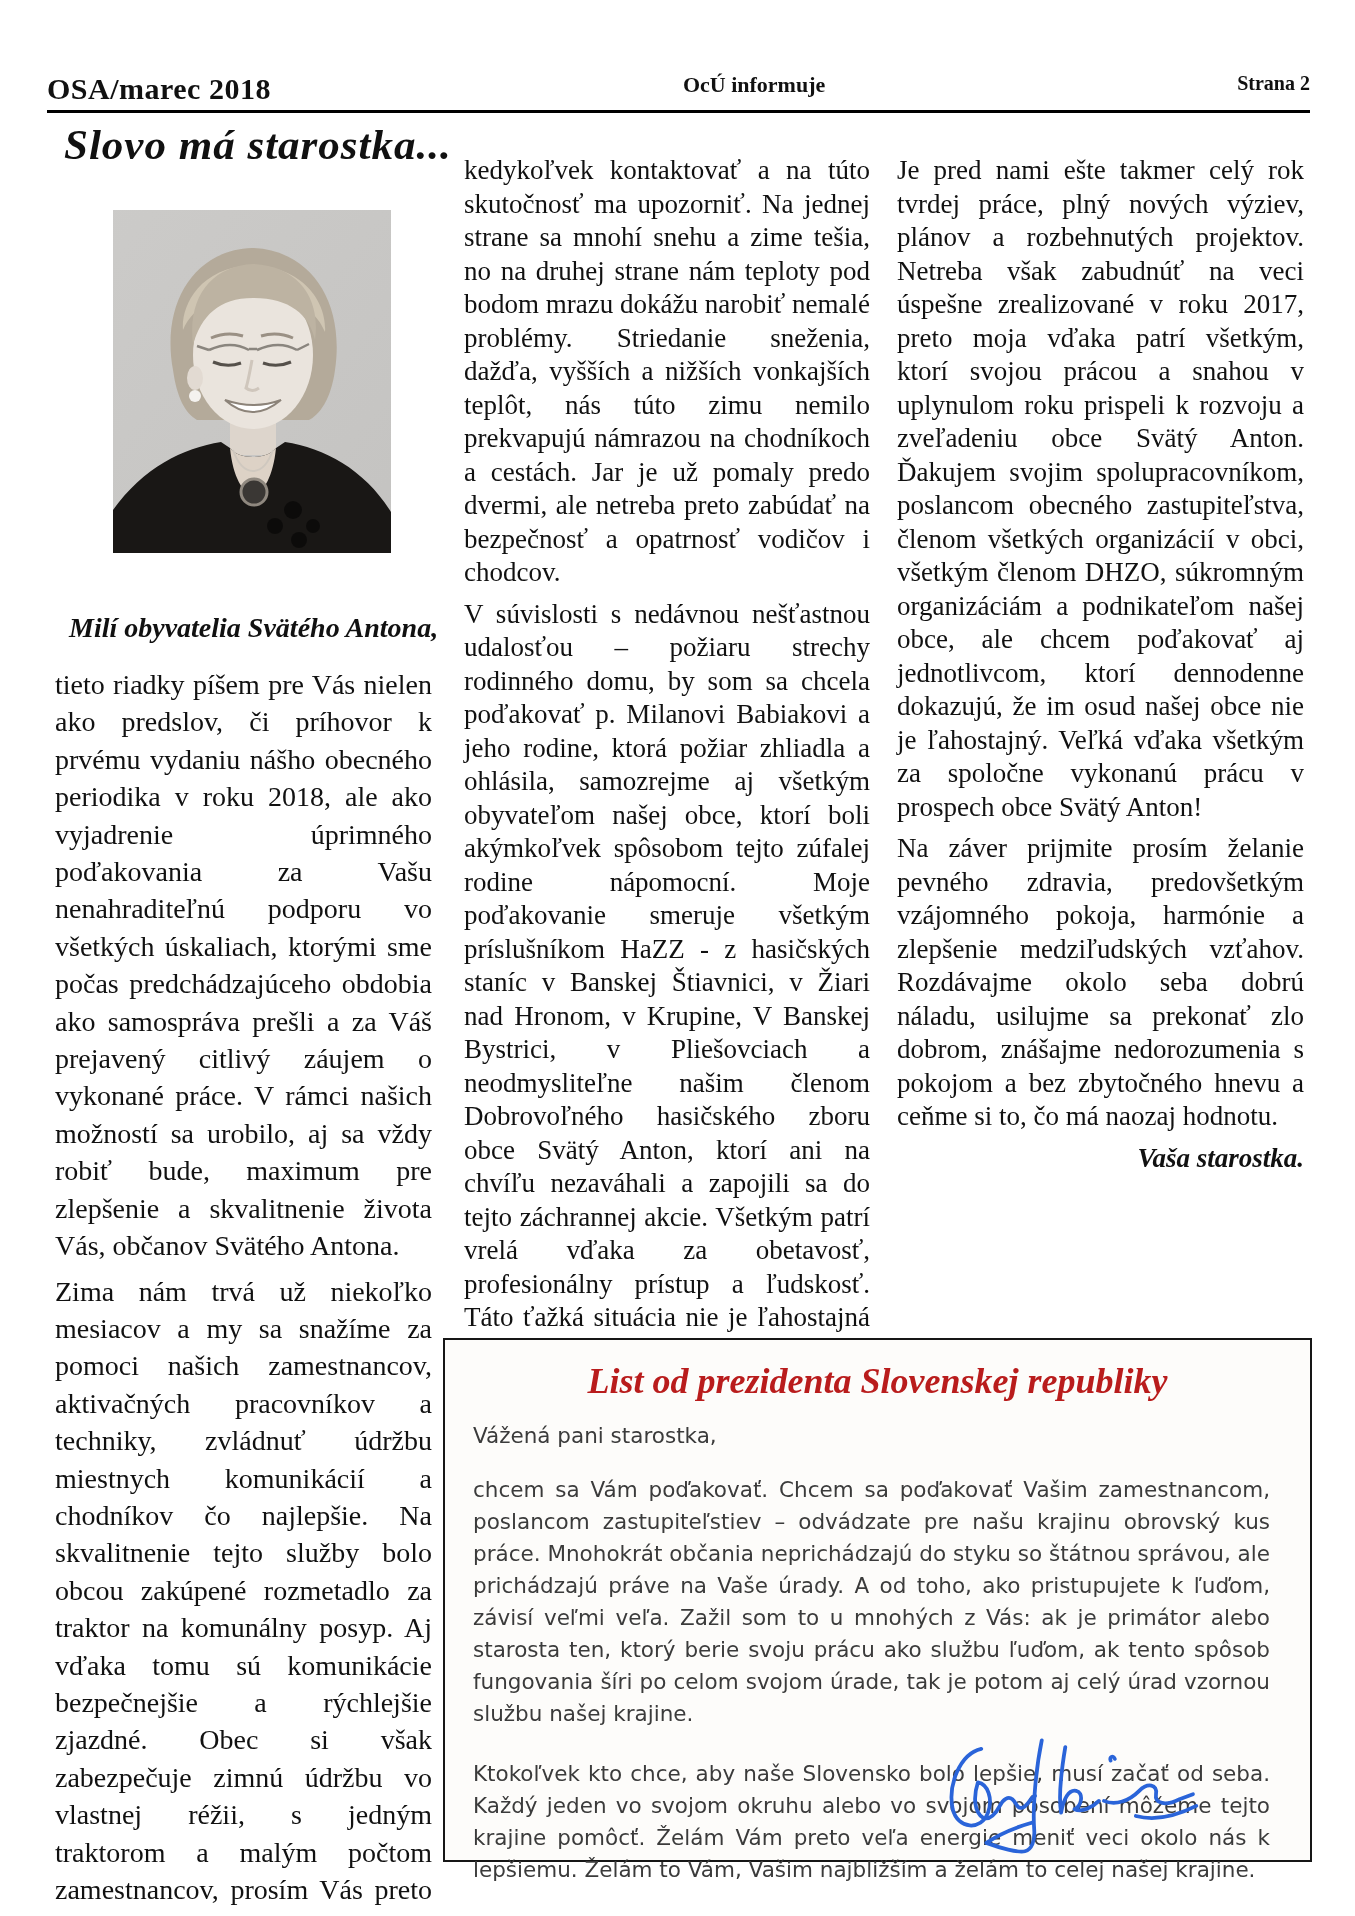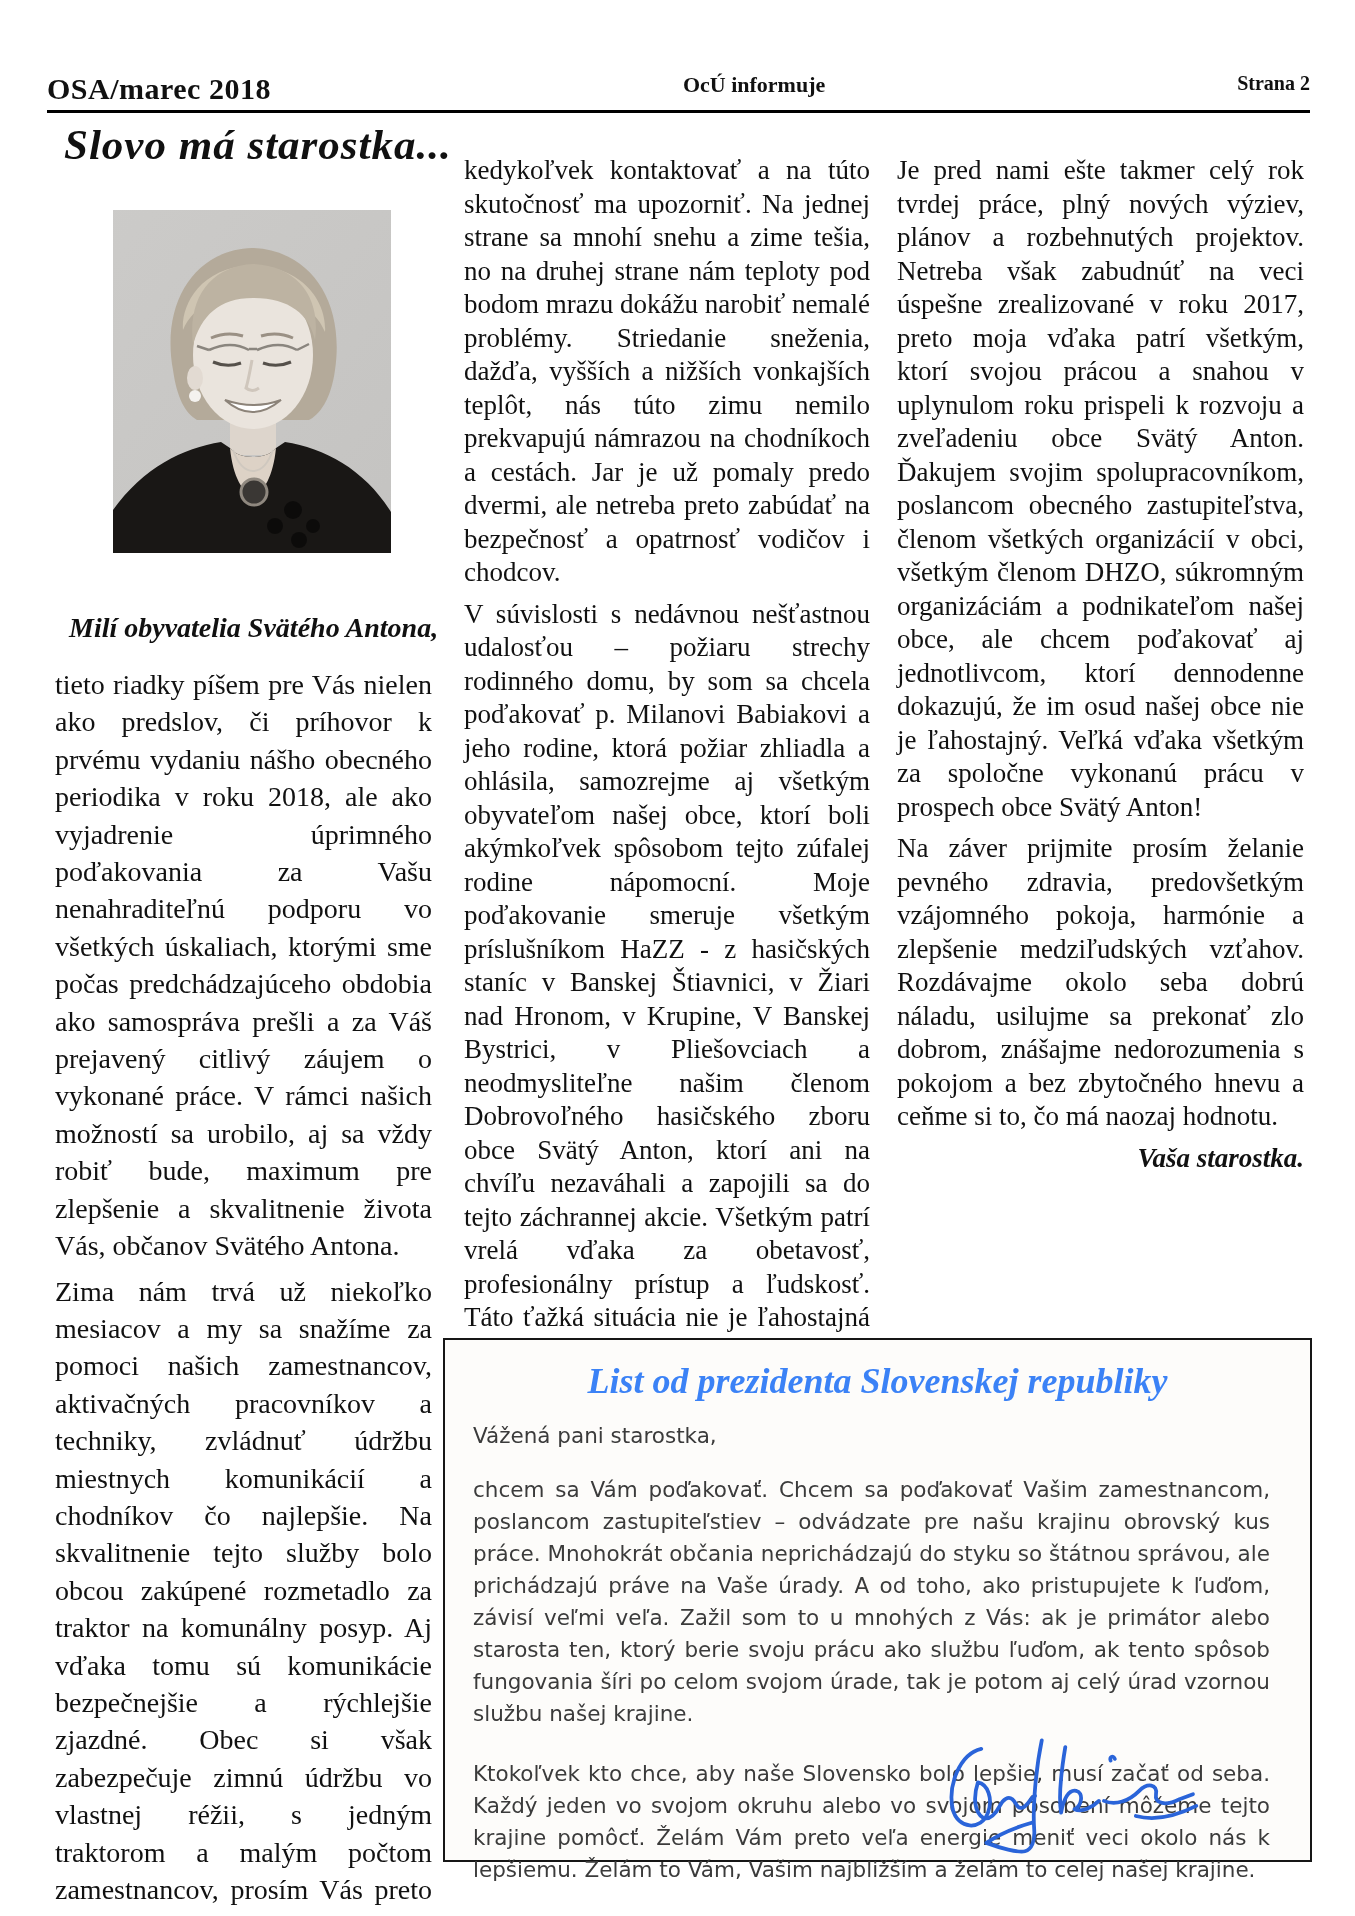--- a/index.html
+++ b/index.html
@@ -24,21 +24,21 @@
   .col{position:absolute;text-align:justify;}
   .col p{margin:8px;}
   .col1{left:47px;top:658px;width:393px;font-size:28px;line-height:37.4px;}
   .col2{left:456px;top:146px;width:422px;font-size:27px;line-height:33.5px;}
   .col3{left:889px;top:146px;width:423px;font-size:27px;line-height:33.5px;}
   .signoff{text-align:right !important;font-weight:bold;font-style:italic;margin-top:6px !important;}
   
   .letter{position:absolute;left:443px;top:1338px;width:869px;height:524px;
     box-sizing:border-box;border:2px solid #161616;background:#fdfcfa;}
   .letter-title{margin:20px 20px 0;text-align:center;
-    font-size:36px;font-weight:bold;font-style:italic;color:#3b82f6;}
+    font-size:36px;font-weight:bold;font-style:italic;color:#b91c1c;}
   .letter-body{margin:18px 40px 0 28px;font-family:"DejaVu Sans", sans-serif;
     font-size:21.5px;line-height:32px;color:#3b3b3b;text-align:justify;}
   .letter-body p{margin:0;}
   .letter-body .lsal{margin-bottom:22px;text-align:left;}
   .letter-body .lp2{margin-top:28px;}
   .signature{position:absolute;left:492px;top:392px;width:270px;height:126px;}
   .signature svg{display:block;width:100%;height:100%;}
 </style>
 </head>
 <body>

